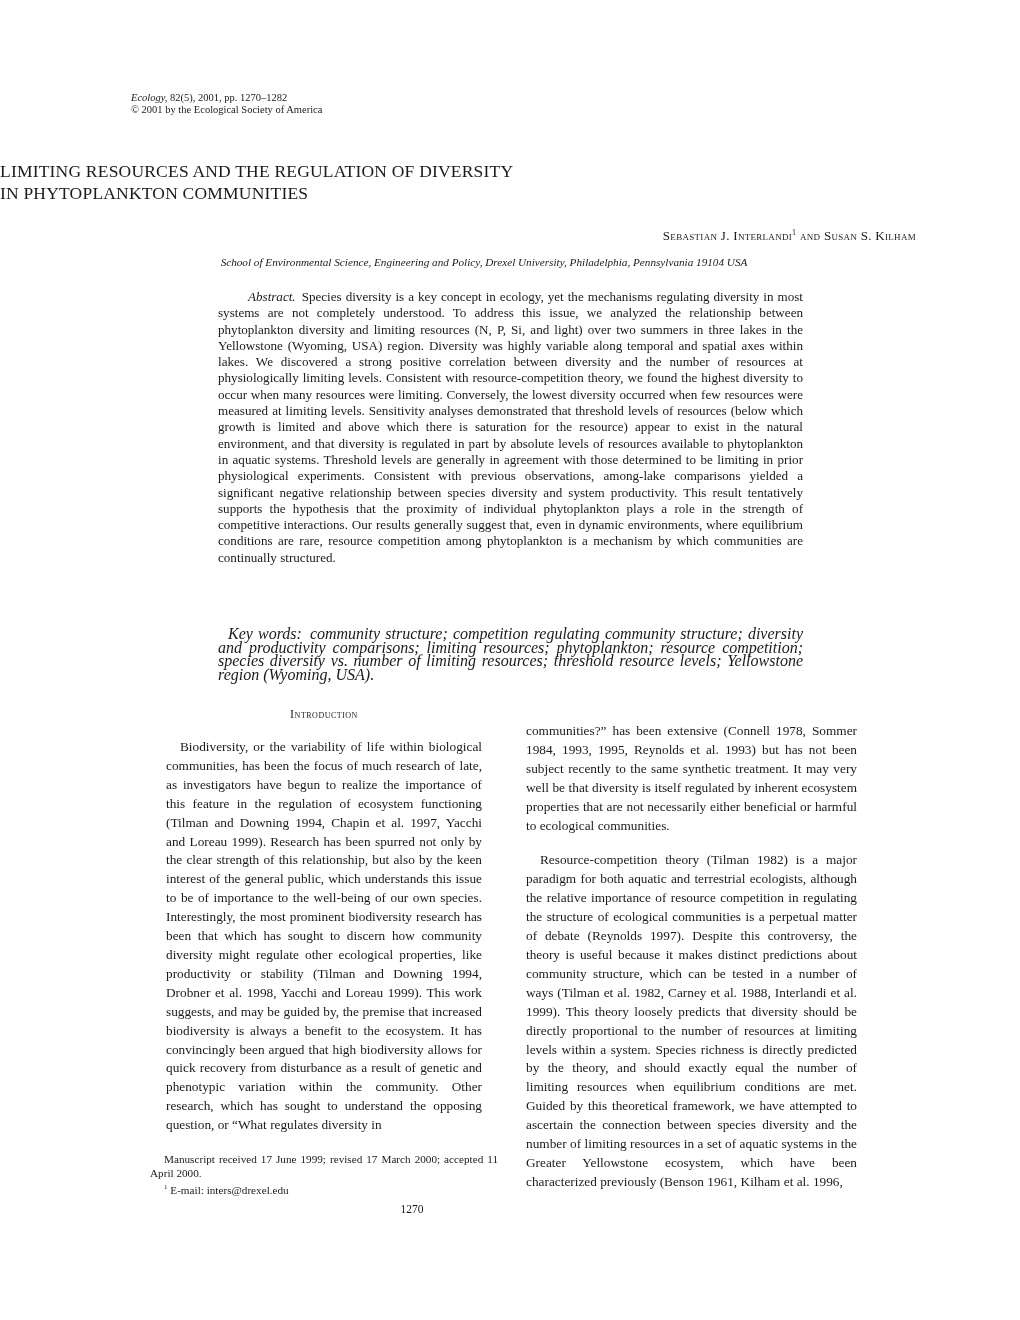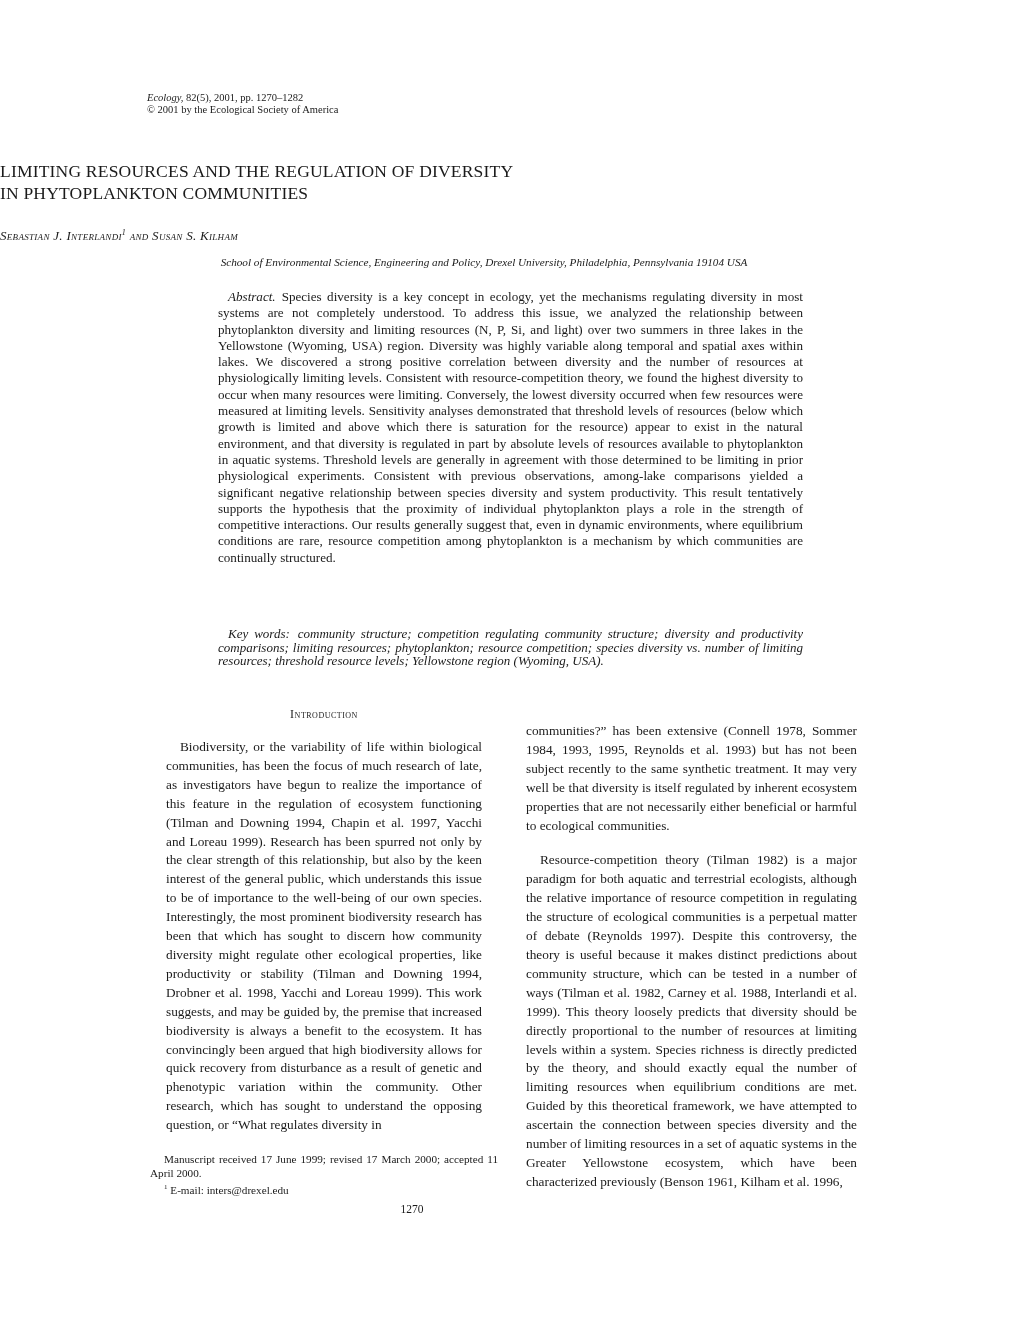--- a/index.html
+++ b/index.html
@@ -1,42 +1,42 @@
 <!DOCTYPE html>
 <html><head>
 <meta charset="utf-8">
 <style>
   html, body { margin: 0; padding: 0; background: #ffffff; }
   body {
     width: 1020px; height: 1320px; position: relative; overflow: hidden;
     font-family: "Liberation Serif", "DejaVu Serif", serif; color: #1a1a1a;
   }
-  .header-meta { position: absolute; left: 147px; top: 92px; font-size: 10.5px; line-height: 12px; }
+  .header-meta { position: absolute; left: 131px; top: 92px; font-size: 10.5px; line-height: 12px; }
   .header-meta i { font-style: italic; }
   .title {
     position: absolute; left: 0; width: 1020px; top: 160px; 
     font-size: 17.5px; line-height: 22px; letter-spacing: 0.2px;
   }
   .authors {
-    position: absolute; left: 0; width: 916px; top: 228px; text-align: left;
-    font-size: 13px; font-variant: small-caps; letter-spacing: 0.3px; font-style: italic;
+    position: absolute; left: 0; width: 916px; top: 228px; text-align: right;
+    font-size: 13px; font-variant: small-caps; letter-spacing: 0.3px;
   }
   .authors sup { font-size: 8px; font-variant: normal; }
   .affil {
     position: absolute; left: 0; width: 968px; top: 256px; text-align: center;
     font-size: 11.2px; font-style: italic;
   }
   .abstract {
     position: absolute; left: 218px; width: 585px; top: 289px;
     font-size: 13.1px; line-height: 16.3px; text-align: justify; text-indent: 10px;
   }
-  .abstract .lead { font-style: italic; margin-right: 6px; }
+  .abstract .lead { font-style: italic; margin-right: 6px; margin-left: 20px; }
   .keywords {
     position: absolute; left: 218px; width: 585px; top: 627px;
-    font-size: 13px; line-height: 13.6px; text-align: justify; text-indent: 10px; font-style: italic;
+    font-size: 16px; line-height: 13.6px; text-align: justify; text-indent: 10px; font-style: italic;
   }
   .keywords .lead { margin-right: 8px; }
   .col { position: absolute; top: 706px; width: 348px; font-size: 13.3px; line-height: 18.9px; text-align: justify; }
   .col-left { left: 150px; }
   .col-right { left: 510px; width: 363px; }
   .section-head { text-align: center; font-variant: small-caps; font-size: 12px; letter-spacing: 0.5px; margin-bottom: 12px; line-height: 16px; }
   .para { text-indent: 14px; margin: 16px; }
   .para.noindent { text-indent: 0; }
   .footnotes {
     position: absolute; left: 150px; width: 348px; top: 1152px;

